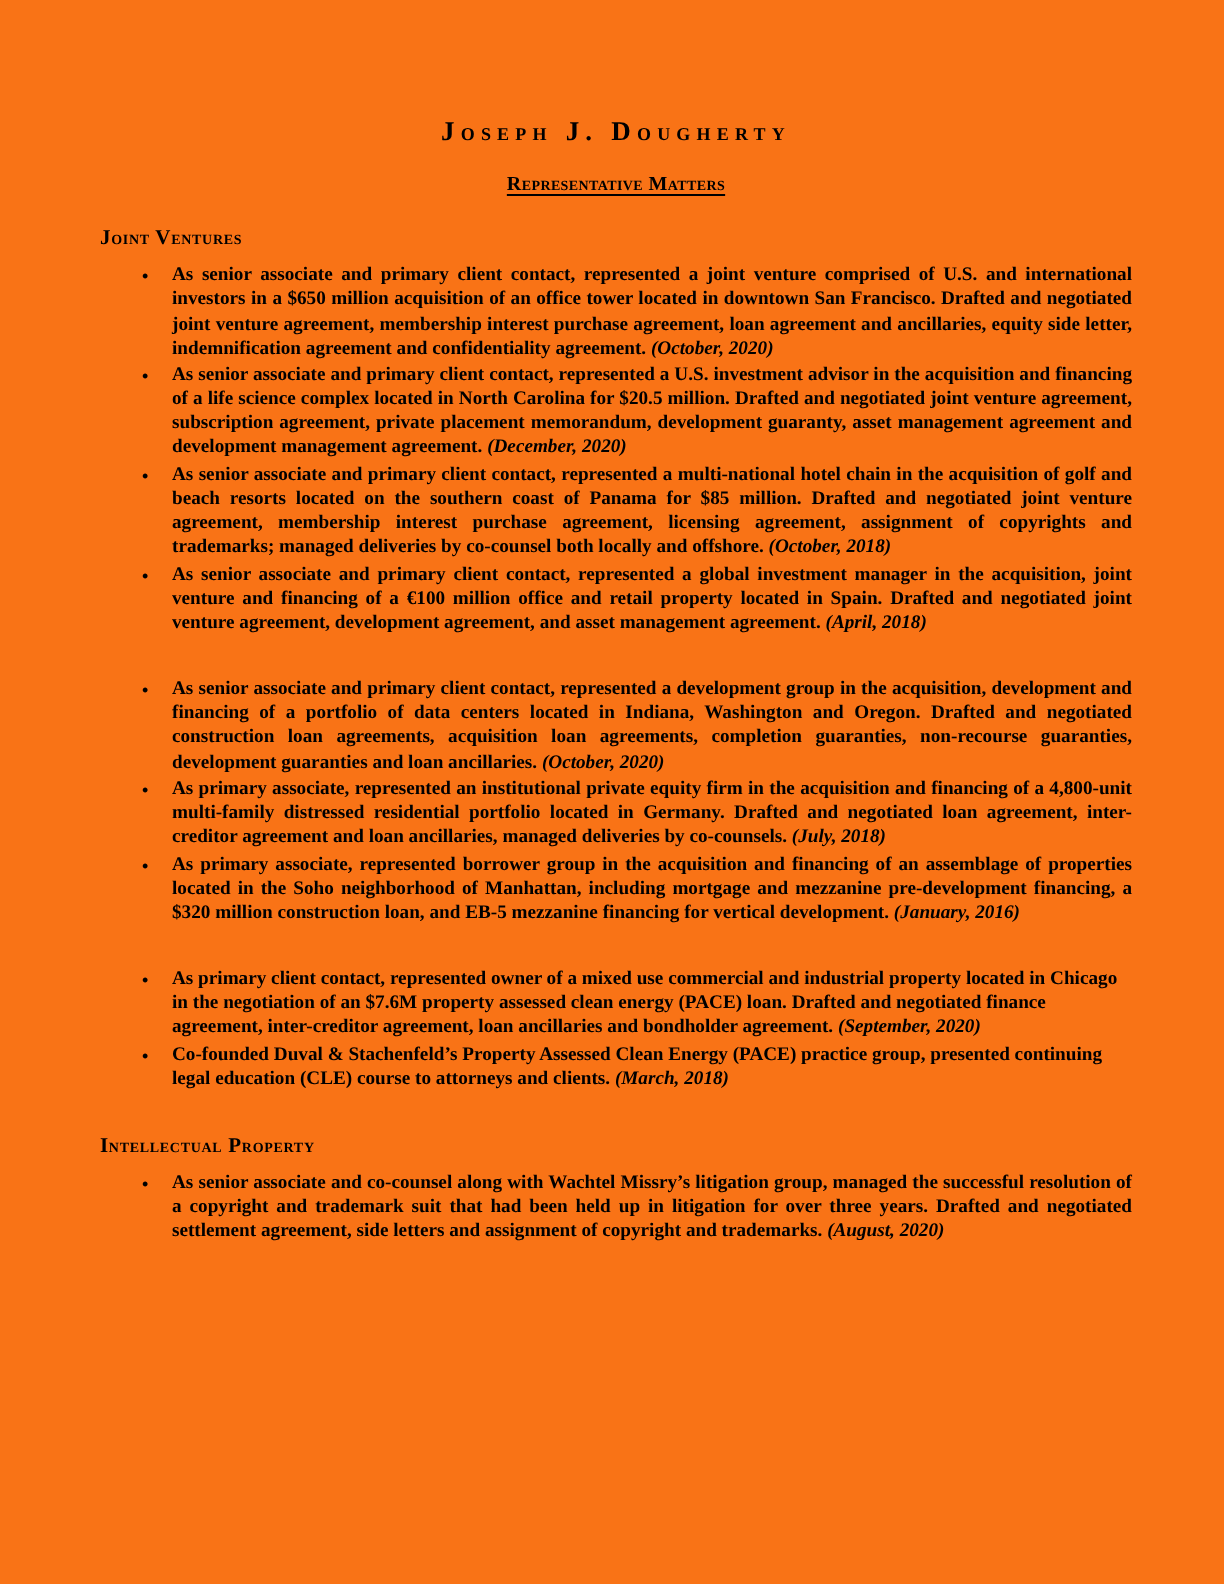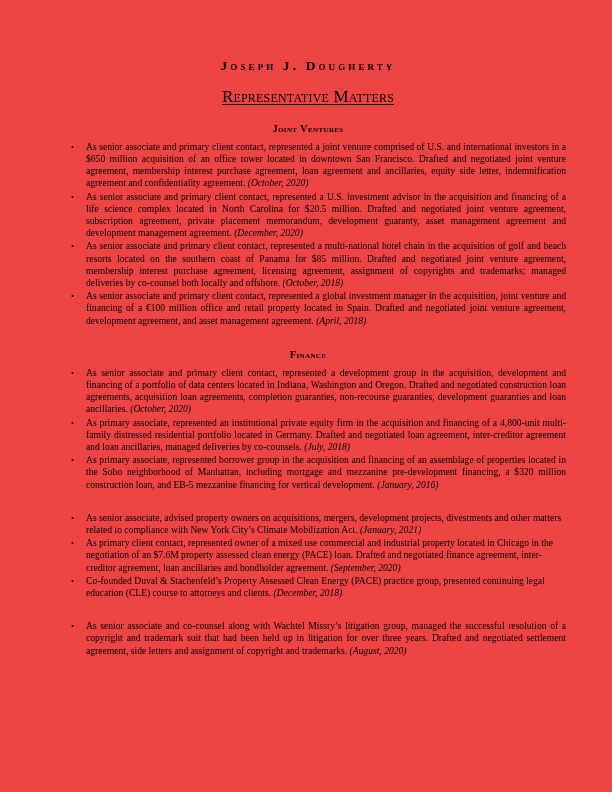--- a/index.html
+++ b/index.html
@@ -13,68 +13,68 @@
     font-family: "Liberation Serif", "DejaVu Serif", serif;
     color: #000000;
     -webkit-font-smoothing: none;
   }
   .page {
     position: relative;
     width: 612px;
     height: 792px;
     box-sizing: border-box;
     padding: 50px 46px 40px 50px;
-    background: #ef4444;
+    background: #f97316;
     overflow: hidden;
   }
   .doc-title {
     text-align: center;
     font-size: 13.5px;
     font-weight: 700;
     font-variant: small-caps;
     letter-spacing: 3.1px;
     margin: 8px 0 0 0;
     line-height: 1.2;
   }
   .doc-subtitle {
     text-align: center;
-    font-size: 17px;
-    font-weight: 400;
+    font-size: 10px;
+    font-weight: 700;
     font-variant: small-caps;
     text-decoration: underline;
     text-underline-offset: 2px;
     letter-spacing: 0.2px;
     margin: 13px 0 0 0;
     line-height: 1.2;
   }
   .section {
     margin-top: 16px;
   }
   .section-heading {
     font-size: 10.5px;
     font-weight: 700;
     font-variant: small-caps;
     letter-spacing: 0.35px;
     margin: 0 0 6px 0;
     line-height: 1.25;
-    text-align: center;
   }
   ul.bullets {
     list-style: none;
     margin: 0;
     padding: 0;
   }
   ul.bullets > li {
     position: relative;
     font-size: 9.6px;
     line-height: 12.1px;
     text-align: justify;
     text-justify: inter-word;
     padding-left: 36px;
     margin: 0 0 1.5px 0;
+    font-weight: bold;
   }
   ul.bullets > li::before {
     content: "\2022";
     position: absolute;
     left: 21px;
     top: 0;
     font-size: 9px;
     line-height: 12.1px;
   }
   .bullet-text {
@@ -107,34 +107,33 @@
       <div class="section section--jv">
         <div class="section-heading">Joint Ventures</div>
         <ul class="bullets">
           <li class="justified"><span class="bullet-text">As senior associate and primary client contact, represented a joint venture comprised of U.S. and international investors in a $650 million acquisition of an office tower located in downtown San Francisco.  Drafted and negotiated joint venture agreement, membership interest purchase agreement, loan agreement and ancillaries, equity side letter, indemnification agreement and confidentiality agreement.</span> <span class="bullet-date">(October, 2020)</span></li>
           <li class="justified"><span class="bullet-text">As senior associate and primary client contact, represented a U.S. investment advisor in the acquisition and financing of a life science complex located in North Carolina for $20.5 million. Drafted and negotiated joint venture agreement, subscription agreement, private placement memorandum, development guaranty, asset management agreement and development management agreement.</span> <span class="bullet-date">(December, 2020)</span></li>
           <li class="justified"><span class="bullet-text">As senior associate and primary client contact, represented a multi-national hotel chain in the acquisition of golf and beach resorts located on the southern coast of Panama for $85 million.  Drafted and negotiated joint venture agreement, membership interest purchase agreement, licensing agreement, assignment of copyrights and trademarks; managed deliveries by co-counsel both locally and offshore.</span> <span class="bullet-date">(October, 2018)</span></li>
           <li class="justified"><span class="bullet-text">As senior associate and primary client contact, represented a global investment manager in the acquisition, joint venture and financing of a €100 million office and retail property located in Spain. Drafted and negotiated joint venture agreement, development agreement, and asset management agreement.</span> <span class="bullet-date">(April, 2018)</span></li>
         </ul>
       </div>
       <div class="section section--fin">
-        <div class="section-heading">Finance</div>
         <ul class="bullets">
           <li class="justified"><span class="bullet-text">As senior associate and primary client contact, represented a development group in the acquisition, development and financing of a portfolio of data centers located in Indiana, Washington and Oregon. Drafted and negotiated construction loan agreements, acquisition loan agreements, completion guaranties, non-recourse guaranties, development guaranties and loan ancillaries.</span> <span class="bullet-date">(October, 2020)</span></li>
           <li class="justified"><span class="bullet-text">As primary associate, represented an institutional private equity firm in the acquisition and financing of a 4,800-unit multi-family distressed residential portfolio located in Germany. Drafted and negotiated loan agreement, inter-creditor agreement and loan ancillaries, managed deliveries by co-counsels.</span> <span class="bullet-date">(July, 2018)</span></li>
           <li class="justified"><span class="bullet-text">As primary associate, represented borrower group in the acquisition and financing of an assemblage of properties located in the Soho neighborhood of Manhattan, including mortgage and mezzanine pre-development financing, a $320 million construction loan, and EB-5 mezzanine financing for vertical development.</span> <span class="bullet-date">(January, 2016)</span></li>
         </ul>
       </div>
       <div class="section section--env">
         <ul class="bullets">
-          <li><span class="bullet-text">As senior associate, advised property owners on acquisitions, mergers, development projects, divestments and other matters related to compliance with New York City’s Climate Mobilization Act.</span> <span class="bullet-date">(January, 2021)</span></li>
           <li><span class="bullet-text">As primary client contact, represented owner of a mixed use commercial and industrial property located in Chicago in the negotiation of an $7.6M property assessed clean energy (PACE) loan. Drafted and negotiated finance agreement, inter-creditor agreement, loan ancillaries and bondholder agreement.</span> <span class="bullet-date">(September, 2020)</span></li>
-          <li><span class="bullet-text">Co-founded Duval &amp; Stachenfeld’s Property Assessed Clean Energy (PACE) practice group, presented continuing legal education (CLE) course to attorneys and clients.</span> <span class="bullet-date">(December, 2018)</span></li>
+          <li><span class="bullet-text">Co-founded Duval &amp; Stachenfeld’s Property Assessed Clean Energy (PACE) practice group, presented continuing legal education (CLE) course to attorneys and clients.</span> <span class="bullet-date">(March, 2018)</span></li>
         </ul>
       </div>
       <div class="section section--ip">
+        <div class="section-heading">Intellectual Property</div>
         <ul class="bullets">
           <li class="justified"><span class="bullet-text">As senior associate and co-counsel along with Wachtel Missry’s litigation group, managed the successful resolution of a copyright and trademark suit that had been held up in litigation for over three years. Drafted and negotiated settlement agreement, side letters and assignment of copyright and trademarks.</span> <span class="bullet-date">(August, 2020)</span></li>
         </ul>
       </div>
     </div>
 
 </div>
 
 </body></html>

